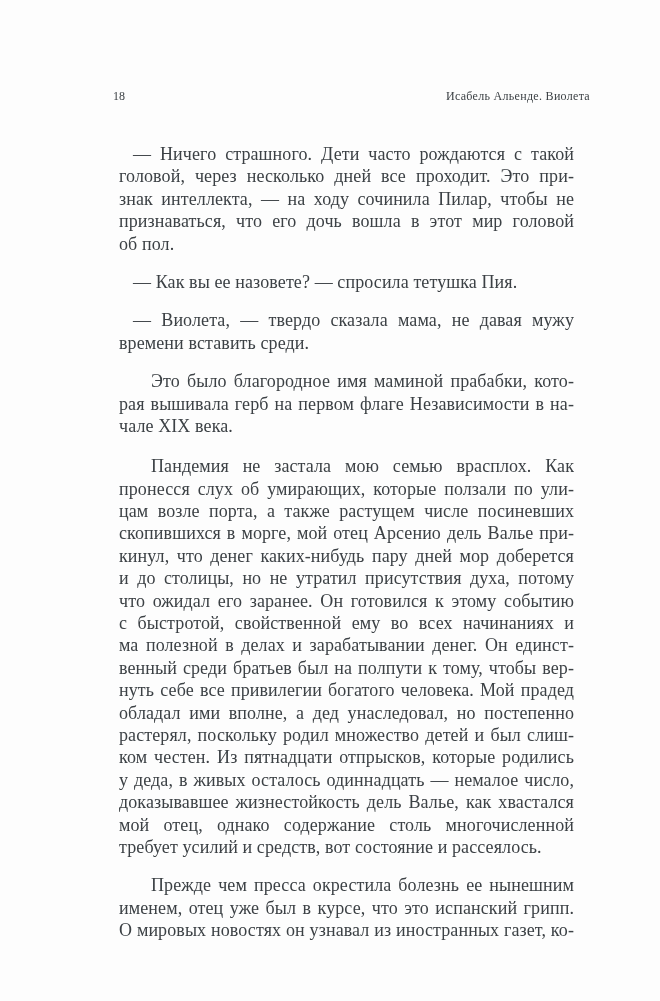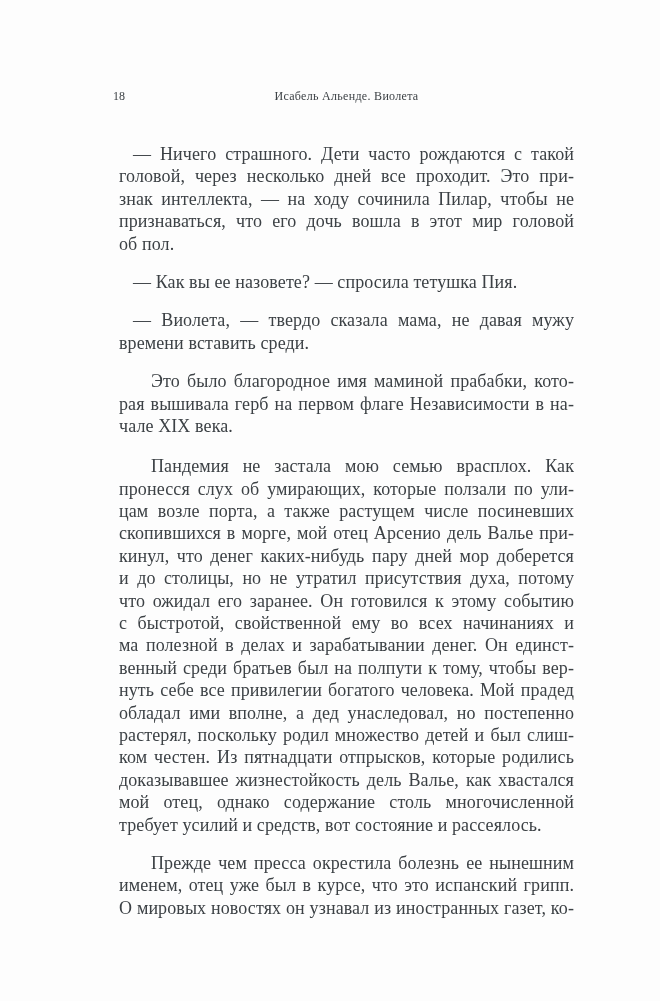--- a/index.html
+++ b/index.html
@@ -22,21 +22,21 @@
     font-size: 12px;
     line-height: 20px;
     margin-top: 8px;
   }
   .page-number {
     position: absolute;
     left: 10px; top: 0;
   }
   .running-head {
     display: block;
-    text-align: center;
+    text-align: right;
     letter-spacing: 0.3px;
   }
   .text-block {
     position: absolute;
     top: 127px; left: 103px; width: 487px;
     font-size: 18px;
     line-height: 22.4px;
     letter-spacing: 0.1px;
   }
   .para { margin: 16px; padding: 0; }
@@ -95,20 +95,21 @@
       <div class="ln j">кинул, что денег каких-нибудь пару дней мор доберется</div>
       <div class="ln j">и до столицы, но не утратил присутствия духа, потому</div>
       <div class="ln j">что ожидал его заранее. Он готовился к этому событию</div>
       <div class="ln j">с быстротой, свойственной ему во всех начинаниях и весь-</div>
       <div class="ln j">ма полезной в делах и зарабатывании денег. Он единст-</div>
       <div class="ln j">венный среди братьев был на полпути к тому, чтобы вер-</div>
       <div class="ln j">нуть себе все привилегии богатого человека. Мой прадед</div>
       <div class="ln j">обладал ими вполне, а дед унаследовал, но постепенно</div>
       <div class="ln j">растерял, поскольку родил множество детей и был слиш-</div>
       <div class="ln j">ком честен. Из пятнадцати отпрысков, которые родились</div>
+      <div class="ln j">у деда, в живых осталось одиннадцать — немалое число,</div>
       <div class="ln j">доказывавшее жизнестойкость дель Валье, как хвастался</div>
       <div class="ln j">мой отец, однако содержание столь многочисленной семьи</div>
       <div class="ln">требует усилий и средств, вот состояние и рассеялось.</div>
     </div>
 
     <div class="para">
       <div class="ln j ind-p">Прежде чем пресса окрестила болезнь ее нынешним</div>
       <div class="ln j">именем, отец уже был в курсе, что это испанский грипп.</div>
       <div class="ln j">О мировых новостях он узнавал из иностранных газет, ко-</div>
     </div>

